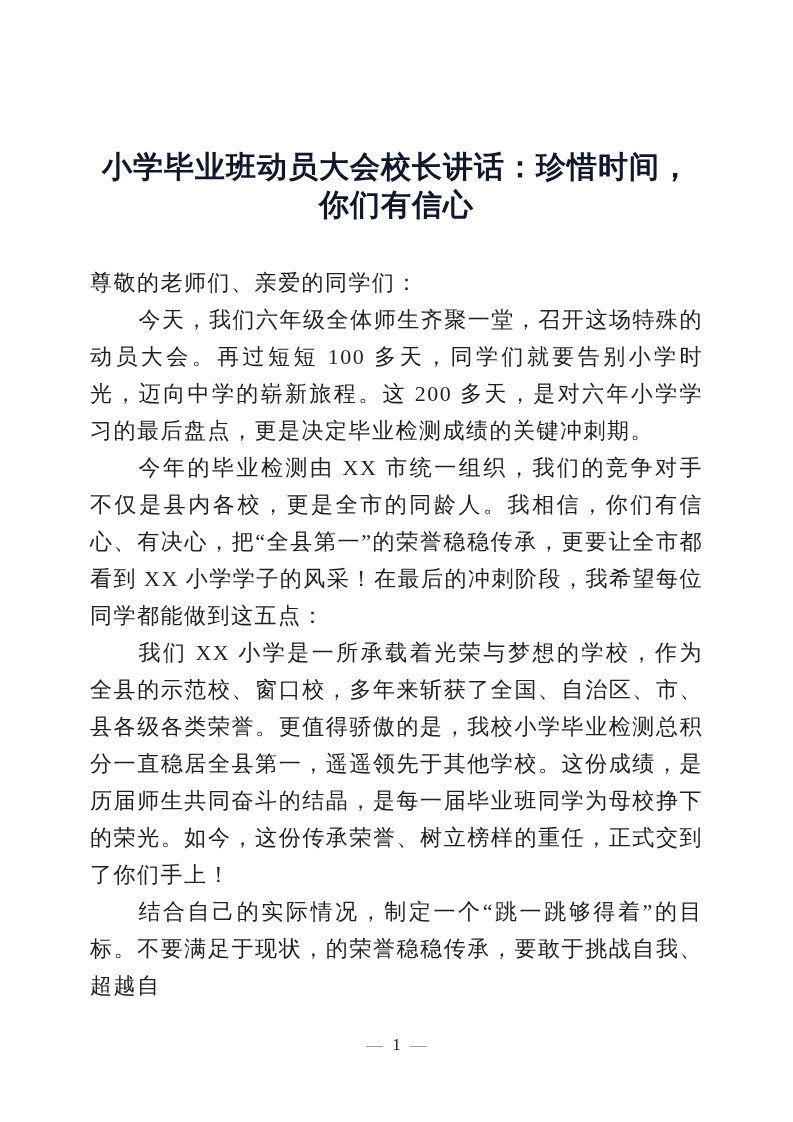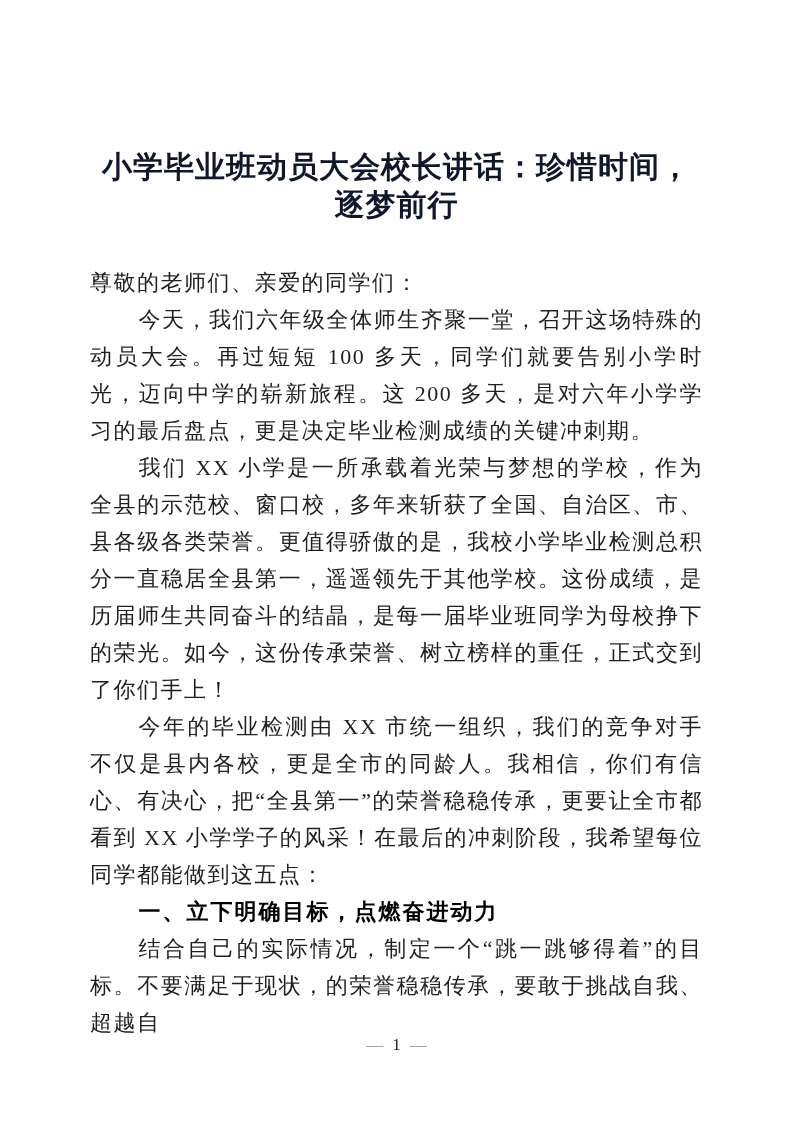--- a/index.html
+++ b/index.html
@@ -64,26 +64,25 @@
   .page-footer .num {
     color: #262626;
     padding: 0 9px;
   }
 </style>
 </head>
 <body>
 
 <div class="page">
 
-  <h1 class="doc-title"><span>小学毕业班动员大会校长讲话：珍惜时间，</span><br><span>逐梦前行</span></h1>
+  <h1 class="doc-title"><span>小学毕业班动员大会校长讲话：珍惜时间，</span><br><span>你们有信心</span></h1>
 
   <div class="doc-body">
     <p class="flush">尊敬的老师们、亲爱的同学们：</p>
     <p>今天，我们六年级全体师生齐聚一堂，召开这场特殊的动员大会。再过短短 100 多天，同学们就要告别小学时光，迈向中学的崭新旅程。这 200 多天，是对六年小学学习的最后盘点，更是决定毕业检测成绩的关键冲刺期。</p>
+    <p>今年的毕业检测由 XX 市统一组织，我们的竞争对手不仅是县内各校，更是全市的同龄人。我相信，你们有信心、有决心，把“全县第一”的荣誉稳稳传承，更要让全市都看到 XX 小学学子的风采！在最后的冲刺阶段，我希望每位同学都能做到这五点：</p>
     <p>我们 XX 小学是一所承载着光荣与梦想的学校，作为全县的示范校、窗口校，多年来斩获了全国、自治区、市、县各级各类荣誉。更值得骄傲的是，我校小学毕业检测总积分一直稳居全县第一，遥遥领先于其他学校。这份成绩，是历届师生共同奋斗的结晶，是每一届毕业班同学为母校挣下的荣光。如今，这份传承荣誉、树立榜样的重任，正式交到了你们手上！</p>
-    <p>今年的毕业检测由 XX 市统一组织，我们的竞争对手不仅是县内各校，更是全市的同龄人。我相信，你们有信心、有决心，把“全县第一”的荣誉稳稳传承，更要让全市都看到 XX 小学学子的风采！在最后的冲刺阶段，我希望每位同学都能做到这五点：</p>
-    <p class="section-heading">一、立下明确目标，点燃奋进动力</p>
     <p>结合自己的实际情况，制定一个“跳一跳够得着”的目标。不要满足于现状，的荣誉稳稳传承，要敢于挑战自我、超越自</p>
   </div>
 
   <div class="page-footer"><span class="dash">—</span><span class="num">1</span><span class="dash">—</span></div>
 
 </div>
 
 </body></html>

